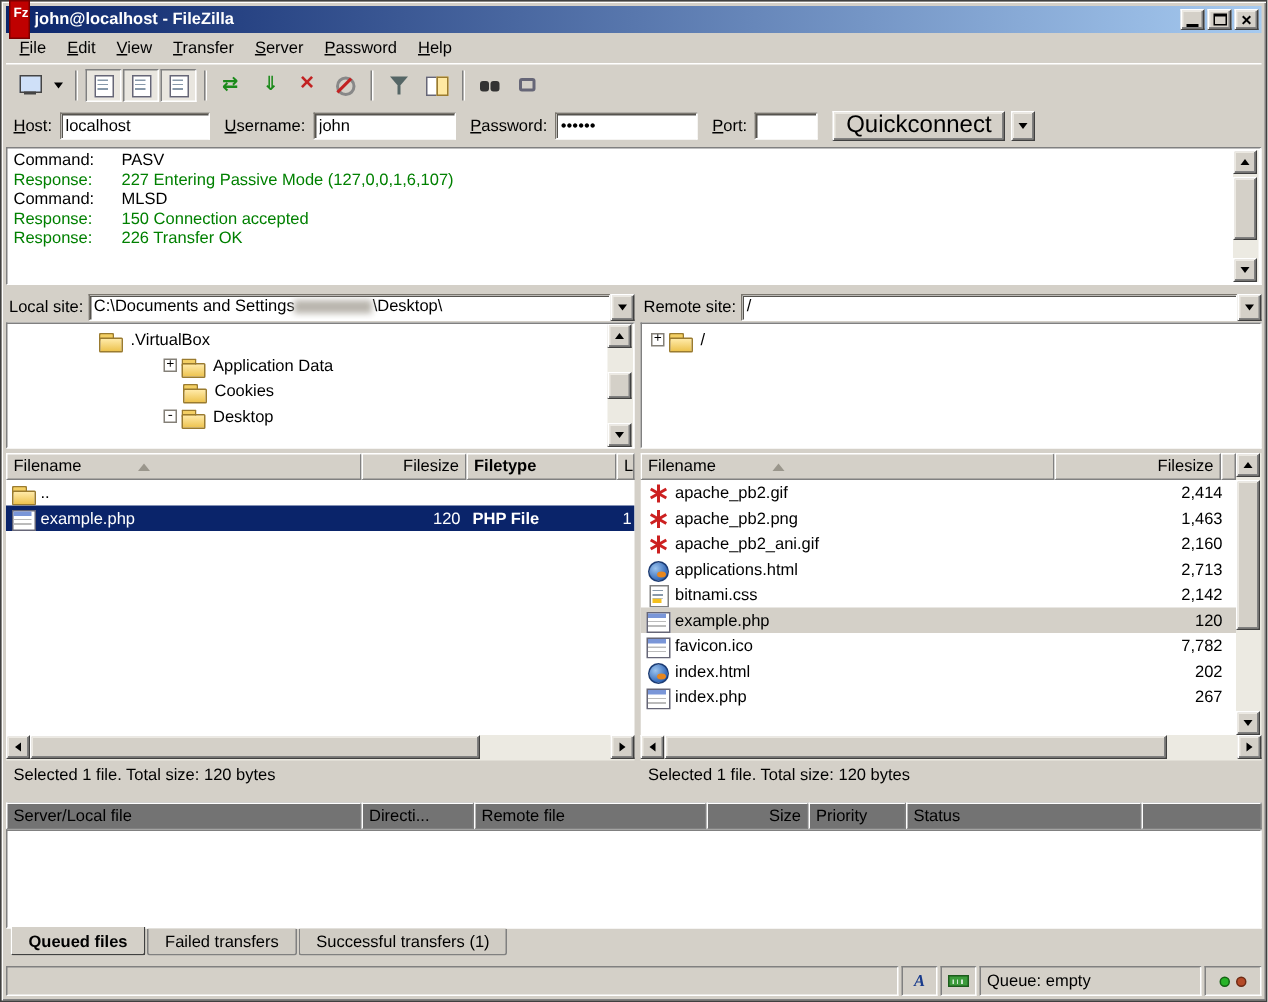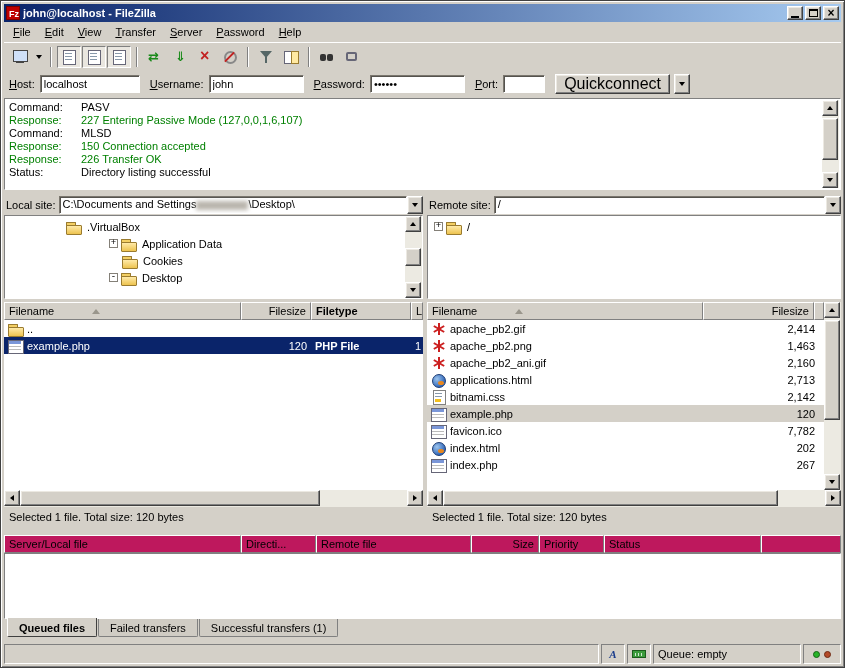--- a/index.html
+++ b/index.html
@@ -11,21 +11,21 @@
             padding:3px; display:flex; flex-direction:column; }
 
   
   .raised  { border:1px solid; border-color:#ffffff #404040 #404040 #ffffff;
              box-shadow: inset -1px -1px 0 #808080, inset 1px 1px 0 #ece9e2; background:#d4d0c8; }
   .inset-flat { border:1px solid; border-color:#808080 #ffffff #ffffff #808080; }
 
   
   .titlebar { height:18px; background:linear-gradient(90deg,#0a246a,#a6caf0);
               display:flex; align-items:center; padding:0 2px; flex:none; }
-  .fzicon { width:14px; height:14px; background:#bf0000; color:#fff; font-weight:bold;
+  .fzicon { width:14px; height:26px; background:#bf0000; color:#fff; font-weight:bold;
             font-size:9px; line-height:14px; text-align:right; border:1px solid #7a0000; margin-right:3px; flex:none; }
   .title { color:#fff; font-weight:bold; flex:1; white-space:nowrap; overflow:hidden; }
   .winbtns { display:flex; gap:2px; }
   .winbtn { width:16px; height:14px; display:flex; align-items:center; justify-content:center; cursor:default; }
   .g-min { width:8px; height:2px; background:#000; margin-top:7px; }
   .g-max { width:9px; height:8px; border:1px solid #000; border-top:2px solid #000; }
   .g-close { font-weight:bold; font-size:12px; line-height:12px; }
 
   
   .menubar { height:20px; display:flex; align-items:center; padding:0 2px; flex:none; }
@@ -152,21 +152,21 @@
   .ic-page::before { left:2px; top:0; width:11px; height:13px; background:#fff; border:1px solid #808080; }
   .ic-page::after  { left:4px; top:3px; width:7px; height:6px;
                      background:repeating-linear-gradient(180deg,#8899aa 0 1px,transparent 1px 3px); }
   .ic-css i { left:4px; top:9px; width:6px; height:3px; background:#f4c01e; }
   .ic-table::before { left:0; top:1px; width:14px; height:12px; background:#fff; border:1px solid #666677; }
   .ic-table::after  { left:1px; top:2px; width:12px; height:3px; background:#7a96d8; }
   .ic-table i { left:1px; top:7px; width:12px; height:5px;
                 background:repeating-linear-gradient(180deg,#bbbbbb 0 1px,transparent 1px 3px); }
 
   
-  .queuehdr { height:18px; display:flex; flex:none; background:#be185d; }
+  .queuehdr { height:18px; display:flex; flex:none; background:#737373; }
   .q1{width:237px;} .q2{width:75px;} .q3{width:155px;} .q4{width:68px;justify-content:flex-end;} .q5{width:65px;} .q6{width:157px;} .qf{flex:1;}
   .queuebody { height:66px; flex:none; background:#fff; }
   .tabsrow { height:21px; flex:none; display:flex; align-items:flex-start; padding-left:3px; gap:1px; }
   .tab { padding:3px 11px 2px; background:#d0ccc4; border:1px solid #808080; border-top:none;
          border-radius:0 0 2px 2px; cursor:default; }
   .tab.active { background:#d4d0c8; font-weight:bold; border-color:#404040; border-left-color:#fff; margin-top:-1px; padding-top:4px; }
 
   
   .gap4 { height:4px; flex:none; }
   .statusbar { height:20px; flex:none; display:flex; gap:2px; align-items:stretch; }
@@ -274,21 +274,20 @@
         <span class="tri-down"></span>
       </span>
   </div>
 
   <div class="logpane inset-flat">
     <div class="logline"><span class="loglbl command">Command:</span><span class="command">PASV</span></div>
     <div class="logline"><span class="loglbl response">Response:</span><span class="response">227 Entering Passive Mode (127,0,0,1,6,107)</span></div>
     <div class="logline"><span class="loglbl command">Command:</span><span class="command">MLSD</span></div>
     <div class="logline"><span class="loglbl response">Response:</span><span class="response">150 Connection accepted</span></div>
     <div class="logline"><span class="loglbl response">Response:</span><span class="response">226 Transfer OK</span></div>
-    <div class="logline"><span class="loglbl status">Status:</span><span class="status">Directory listing successful</span></div>
     <div class="vsb" style="position:absolute; right:1px; top:1px; bottom:1px;">
       <span class="sbtn raised">
           <span class="tri-up-s"></span>
         </span>
       <span class="vtrack">
           <span class="vthumb raised" style="top:2px; height:42px;"></span>
         </span>
       <span class="sbtn raised">
           <span class="tri-down"></span>
         </span>

